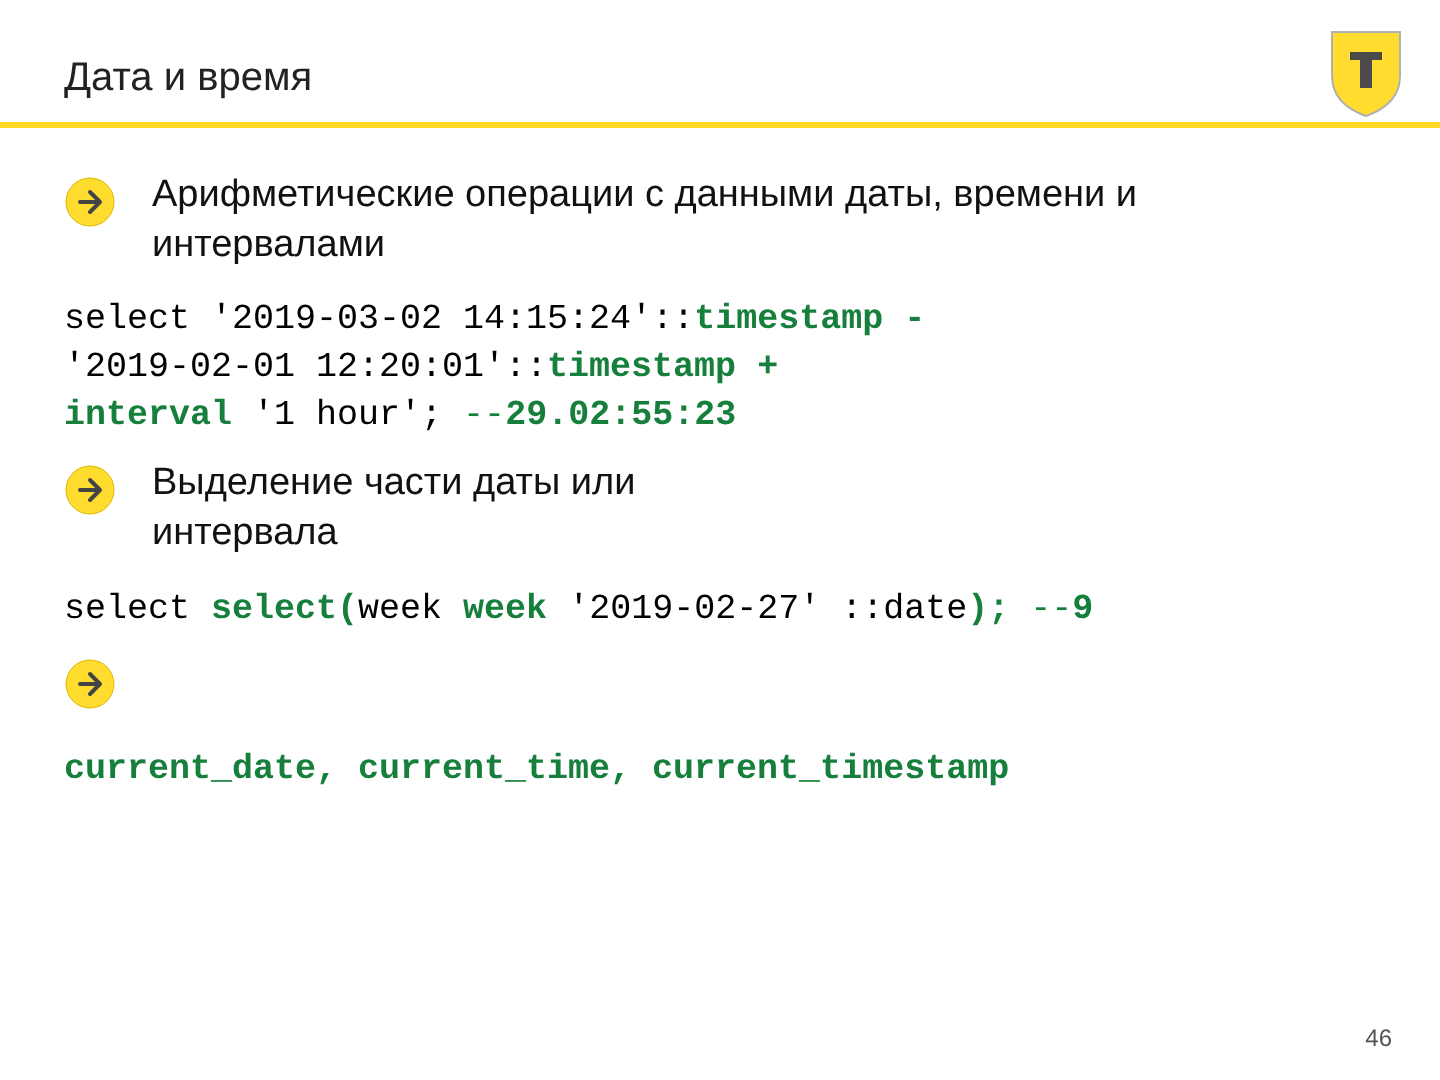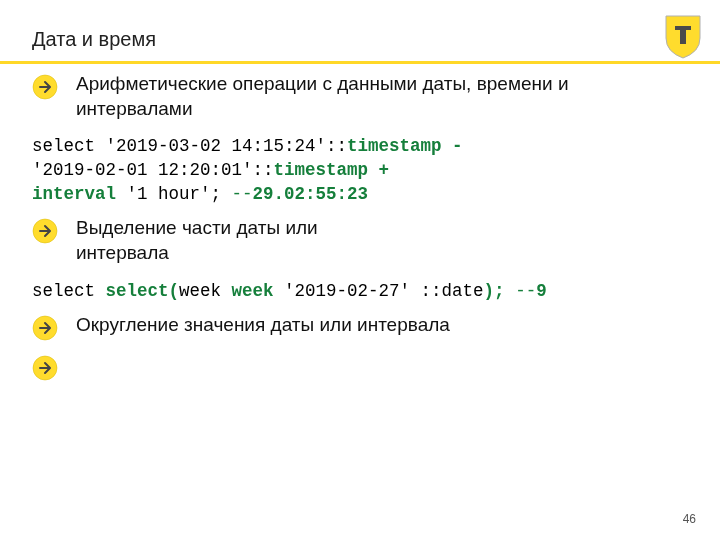--- a/index.html
+++ b/index.html
@@ -21,21 +21,21 @@
     color: #222;
   }
   .logo {
     position: absolute;
     top: 12px;
     right: 16px;
     width: 42px;
     height: 48px;
   }
   .content {
-    padding: 8px 32px 0 32px;
+    padding: 22px 32px 0 32px;
   }
   .bullet-row {
     display: flex;
     align-items: flex-start;
     gap: 18px;
     margin-bottom: 6px;
   }
   .bullet-row.tight { margin-top: 8px; margin-bottom: 2px; }
   .arrow-icon {
     flex: 0 0 26px;
@@ -104,36 +104,28 @@
       <svg width="26" height="26" viewBox="0 0 26 26">
         <circle cx="13" cy="13" r="12" fill="#ffdc2d" stroke="#d9b800" stroke-width="0.5"></circle>
         <path d="M8 13 h9 M13 8 l5 5 l-5 5" stroke="#444" stroke-width="2" fill="none" stroke-linecap="round" stroke-linejoin="round"></path>
       </svg>
     </span>
     <div class="bullet-text" style="max-width:320px">Выделение части даты или интервала</div>
   </div>
 
   <div class="code"><span>select </span><span class="kw">select(</span><span>week </span><span class="kw">week</span><span> '2019-02-27' ::date</span><span class="op">);</span><span class="cm"> --</span><span class="cmb">9</span></div>
 
-  <div class="bullet-row tight">
-    <span class="arrow-icon">
-      <svg width="26" height="26" viewBox="0 0 26 26">
-        <circle cx="13" cy="13" r="12" fill="#ffdc2d" stroke="#d9b800" stroke-width="0.5"></circle>
-        <path d="M8 13 h9 M13 8 l5 5 l-5 5" stroke="#444" stroke-width="2" fill="none" stroke-linecap="round" stroke-linejoin="round"></path>
-      </svg>
-    </span>
-    <div class="bullet-text">Округление значения даты или интервала</div>
-  </div>
 
 
   <div class="bullet-row tight">
     <span class="arrow-icon">
       <svg width="26" height="26" viewBox="0 0 26 26">
         <circle cx="13" cy="13" r="12" fill="#ffdc2d" stroke="#d9b800" stroke-width="0.5"></circle>
         <path d="M8 13 h9 M13 8 l5 5 l-5 5" stroke="#444" stroke-width="2" fill="none" stroke-linecap="round" stroke-linejoin="round"></path>
       </svg>
     </span>
   </div>
 
+  <div class="code"><span class="kw">current_date, current_time, current_timestamp</span></div>
 
 </div>
 
 <div class="page-num">46</div>
 
 </body></html>

